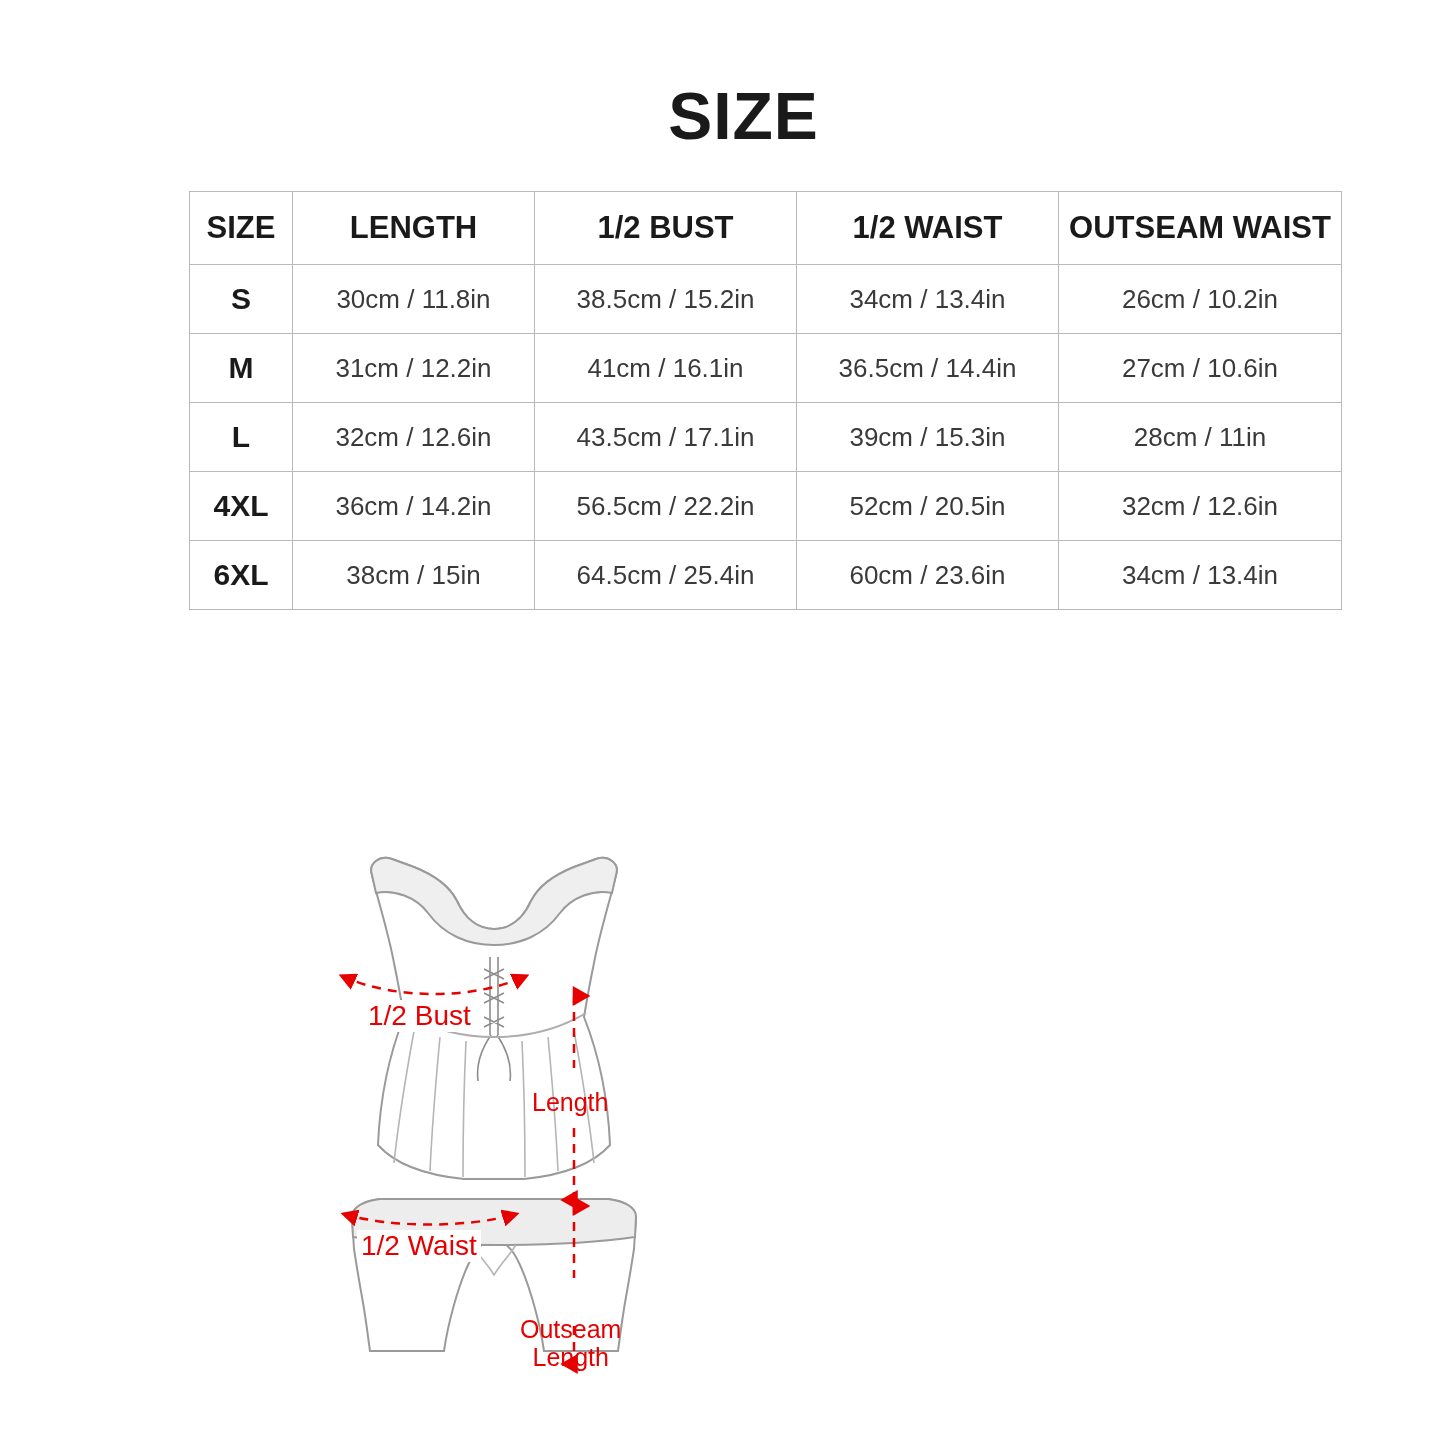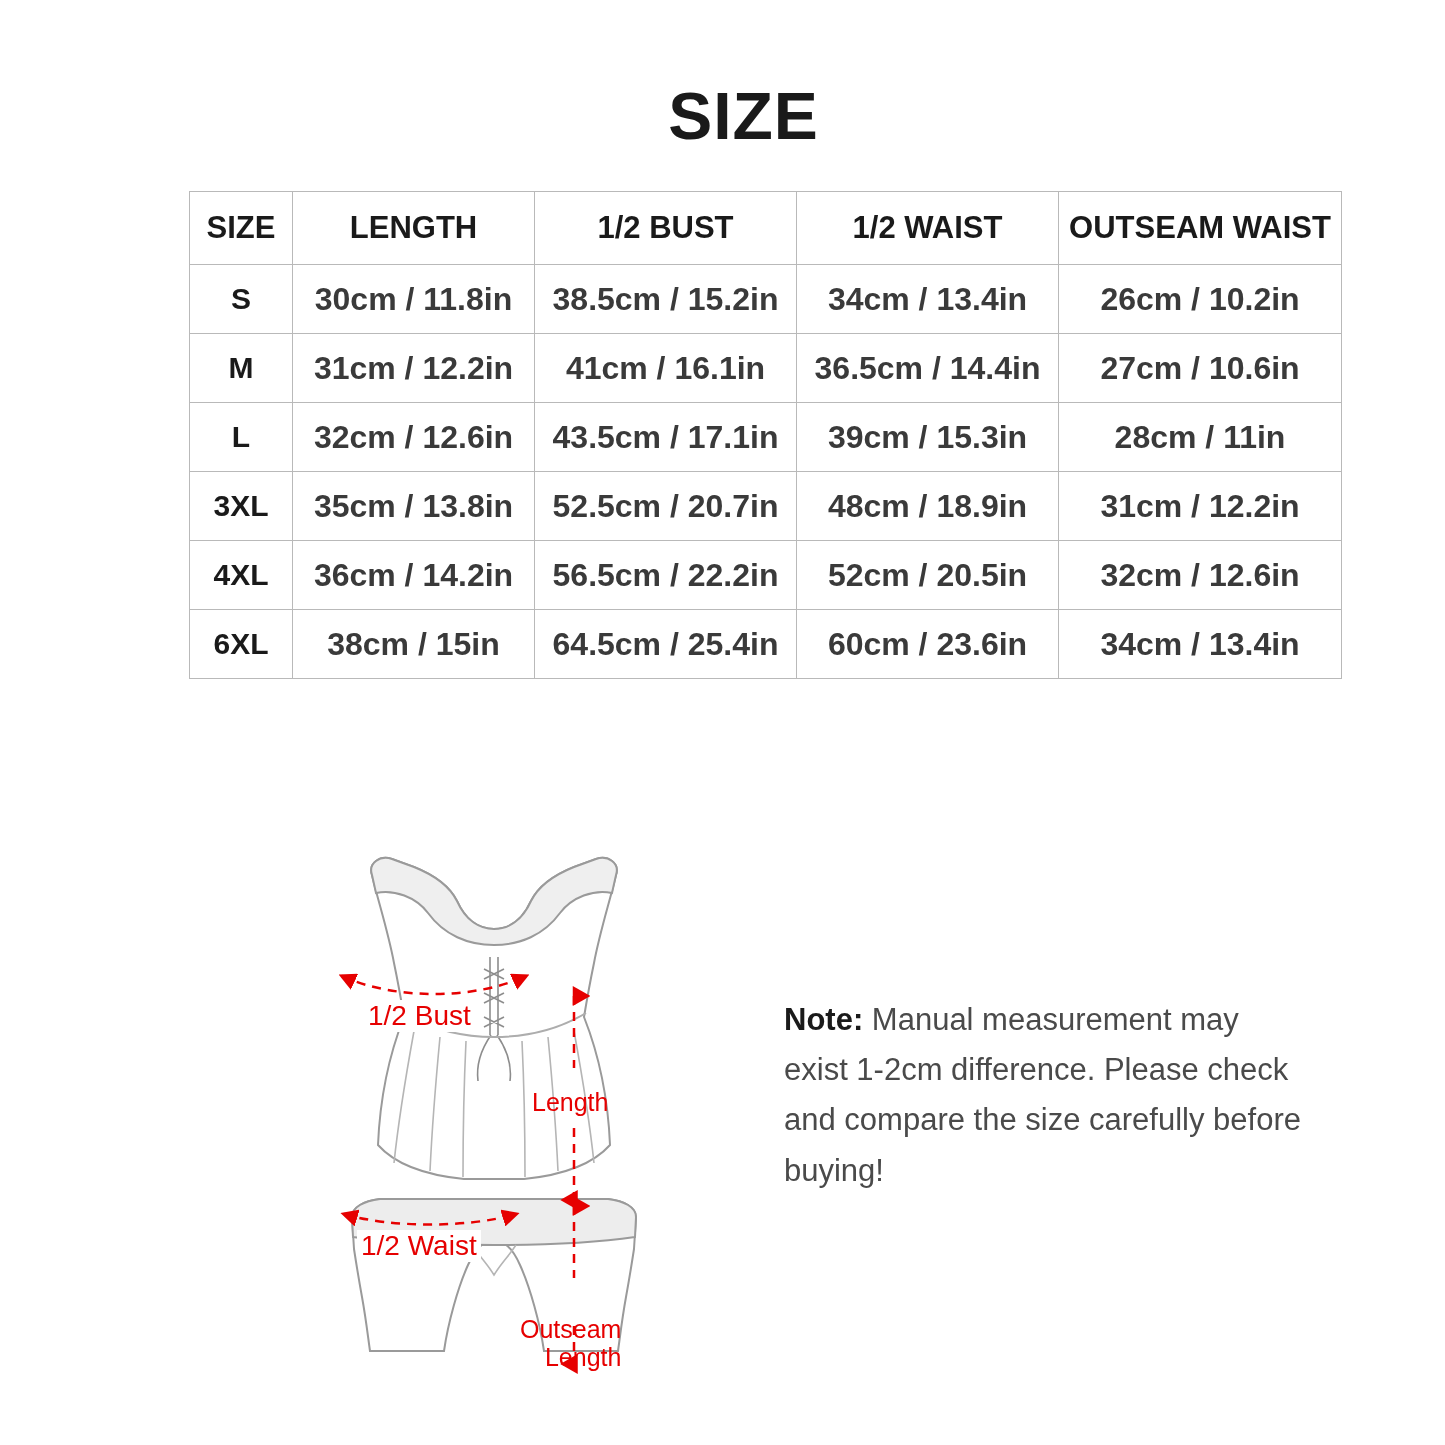--- a/index.html
+++ b/index.html
@@ -56,24 +56,24 @@
   }
   table.size-table thead th {
     font-size: 31px;
     font-weight: bold;
     color: #1a1a1a;
     height: 68px;
     line-height: 1.05;
     padding: 2px 4px;
   }
   table.size-table tbody td {
-    font-size: 32px;
+    font-size: 26px;
     height: 64px;
     padding: 2px 4px;
-    font-weight: bold;
+    font-weight: normal;
   }
   table.size-table tbody td.size-col {
     font-weight: bold;
     font-size: 30px;
     color: #1a1a1a;
   }
   col.c-size   { width: 103px; }
   col.c-len    { width: 242px; }
   col.c-bust   { width: 262px; }
   col.c-waist  { width: 262px; }
@@ -99,21 +99,21 @@
   }
   .dim-label {
     position: absolute;
     color: #e60000;
     font-size: 25px;
     line-height: 1.12;
     text-align: center;
     white-space: nowrap;
   }
   .lbl-length { left: 10px; top: 128px; }
-  .lbl-outseam { left: -2px; top: 355px; text-align: right; }
+  .lbl-outseam { left: -2px; top: 355px; text-align: center; }
 
   .bust-label {
     position: absolute;
     left: 322px;
     top: 1000px;
     font-size: 28px;
     color: #e60000;
     background: #ffffff;
     padding: 0 4px;
   }
@@ -181,27 +181,20 @@
           <td>41cm / 16.1in</td>
           <td>36.5cm / 14.4in</td>
           <td>27cm / 10.6in</td>
         </tr>
         <tr>
           <td class="size-col">L</td>
           <td>32cm / 12.6in</td>
           <td>43.5cm / 17.1in</td>
           <td>39cm / 15.3in</td>
           <td>28cm / 11in</td>
-        </tr>
-        <tr>
-          <td class="size-col">3XL</td>
-          <td>35cm / 13.8in</td>
-          <td>52.5cm / 20.7in</td>
-          <td>48cm / 18.9in</td>
-          <td>31cm / 12.2in</td>
         </tr>
         <tr>
           <td class="size-col">4XL</td>
           <td>36cm / 14.2in</td>
           <td>56.5cm / 22.2in</td>
           <td>52cm / 20.5in</td>
           <td>32cm / 12.6in</td>
         </tr>
         <tr>
           <td class="size-col">6XL</td>
@@ -309,17 +302,14 @@
       <line x1="52" y1="246" x2="52" y2="318" stroke="#e60000" stroke-width="2.5" stroke-dasharray="9 7" marker-start="url(#vUp)"></line>
       <line x1="52" y1="366" x2="52" y2="404" stroke="#e60000" stroke-width="2.5" stroke-dasharray="9 7" marker-end="url(#vDn)"></line>
     </svg>
     <div class="dim-label lbl-length">Length</div>
     <div class="dim-label lbl-outseam">
       <span>Outseam</span><br>
       <span>Length</span>
     </div>
   </div>
 
-  <div class="note">
-    <b>Note:</b><span> Manual measurement may exist 1-2cm difference. Please check and compare the size carefully before buying!</span>
-  </div>
 
 </div>
 
 </body></html>

